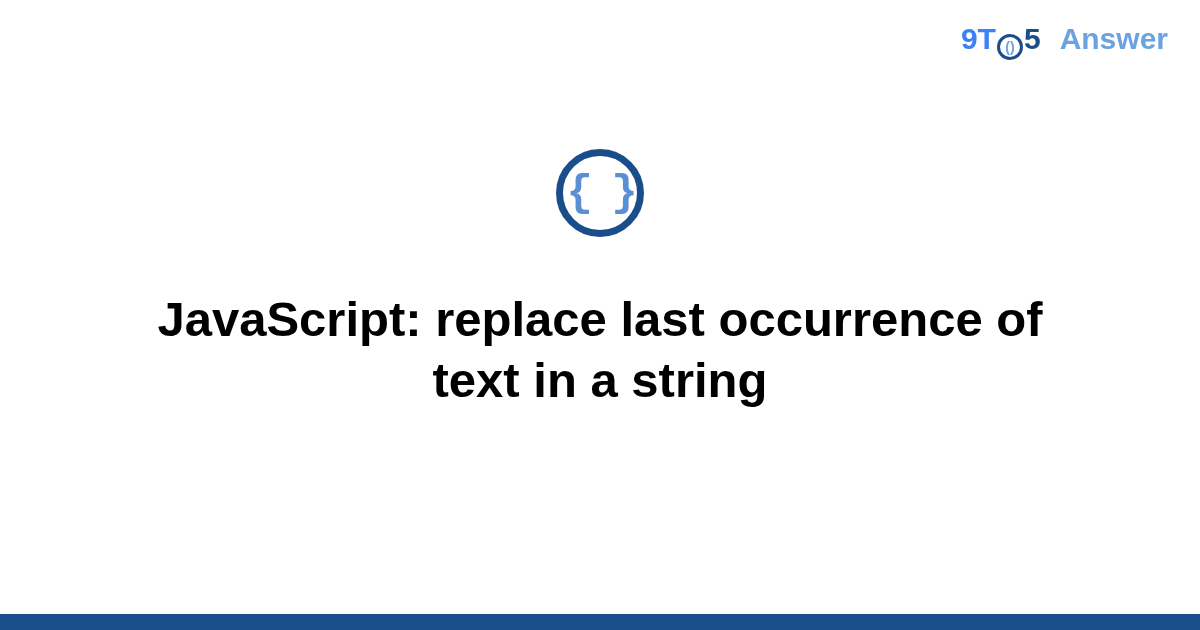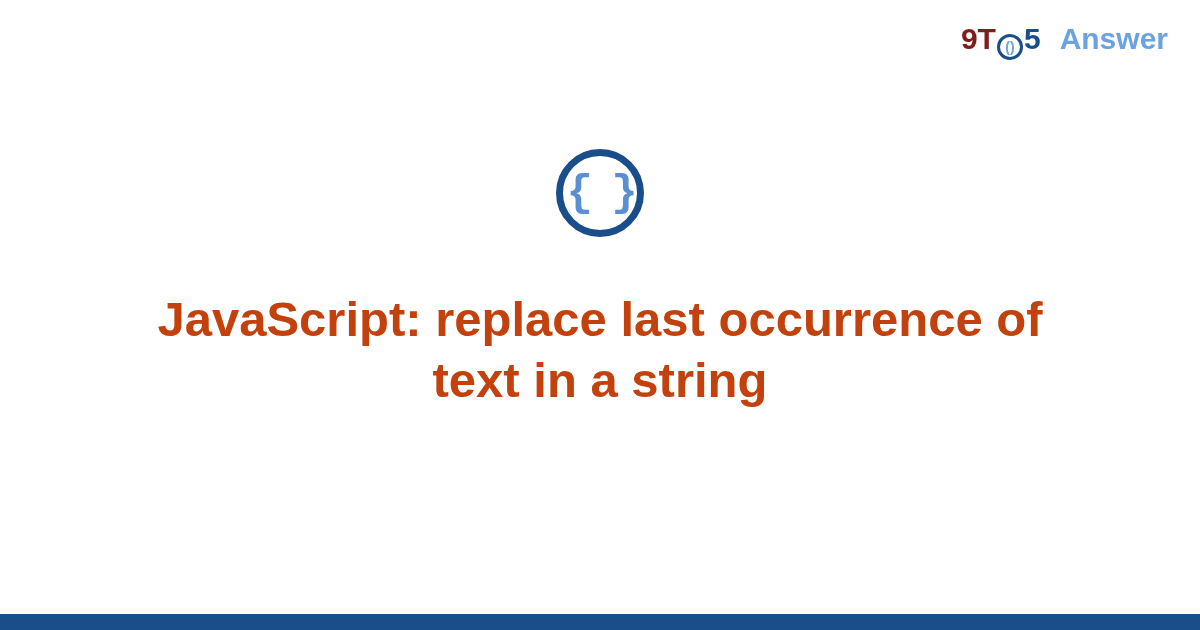--- a/index.html
+++ b/index.html
@@ -18,21 +18,21 @@
     .logo-wrapper {
       position: absolute;
       top: 22px;
       right: 32px;
       display: flex;
       align-items: baseline;
       font-size: 30px;
       font-weight: 600;
     }
     .logo-9t {
-      color: #7f1d1d;
+      color: #3b82f6;
       font-weight: 700;
     }
     .logo-clock {
       display: inline-flex;
       align-items: center;
       justify-content: center;
       width: 26px;
       height: 26px;
       border: 3px solid #1a4e8a;
       border-radius: 50%;
@@ -79,21 +79,21 @@
       font-size: 44px;
       font-weight: 700;
       color: #5b8fd4;
       font-family: "Consolas", "Courier New", monospace;
       letter-spacing: -4px;
       line-height: 1;
     }
     .title {
       font-size: 49px;
       font-weight: 700;
-      color: #c2410c;
+      color: #000000;
       text-align: center;
       line-height: 1.25;
       max-width: 960px;
     }
     .bottom-bar {
       position: absolute;
       bottom: 0;
       left: 0;
       width: 100%;
       height: 16px;

